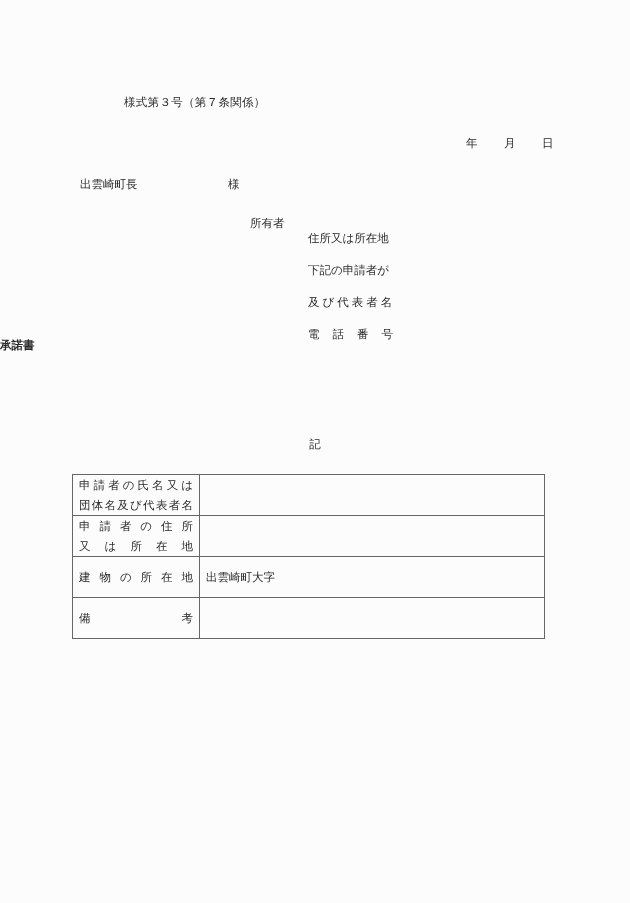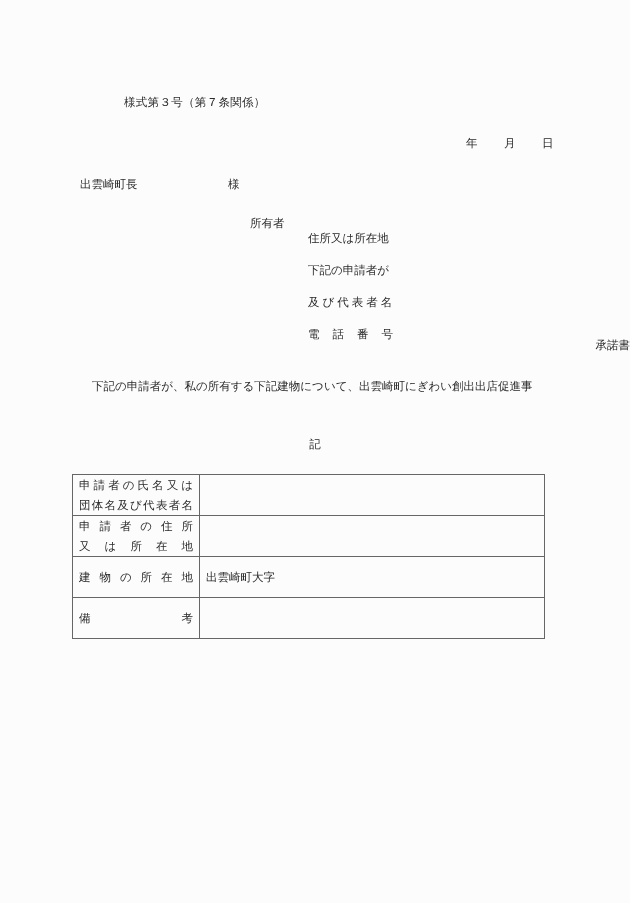--- a/index.html
+++ b/index.html
@@ -27,21 +27,21 @@
 
     .addressee { left: 80px; top: 177px; }
     .sama { left: 228px; top: 177px; }
 
     .owner-label { left: 250px; top: 216px; }
     .owner-fields { left: 308px; top: 216px; line-height: 20px; }
     .owner-fields div { height: 20px; margin-top: 12px; }
     .spaced-3 { letter-spacing: 3px; }
     .spaced-wide { letter-spacing: 13px; }
 
-    .doc-title { left: 0; width: 630px; text-align: right; top: 338px; }
+    .doc-title { left: 0; width: 630px; text-align: left; top: 338px; font-weight: bold; }
 
     .body-text { left: 80px; top: 376px; line-height: 20px; width: 470px; white-space: normal; }
     .body-text p { margin: 0; }
     .body-text .indent { text-indent: 12px; }
 
     .ki { left: 0; width: 630px; text-align: center; top: 437px; }
 
     table.record {
       position: absolute;
       left: 72px;
@@ -83,21 +83,20 @@
 <div class="abs owner-fields">
   <div>住所又は所在地</div>
   <div>下記の申請者が</div>
   <div class="spaced-3">及び代表者名</div>
   <div class="spaced-wide">電話番号</div>
 </div>
 
 <div class="abs doc-title">承諾書</div>
 
 <div class="abs body-text">
-  <p class="indent">下記の申請者が、私の所有する下記建物について、出雲崎町にぎわい創出出店促進事</p>
 </div>
 
 <div class="abs ki">記</div>
 
 <table class="record">
   <tbody>
       <tr>
     <td class="label">
       <div class="lbl-justify" id="r0l0">
             <span>申</span>

